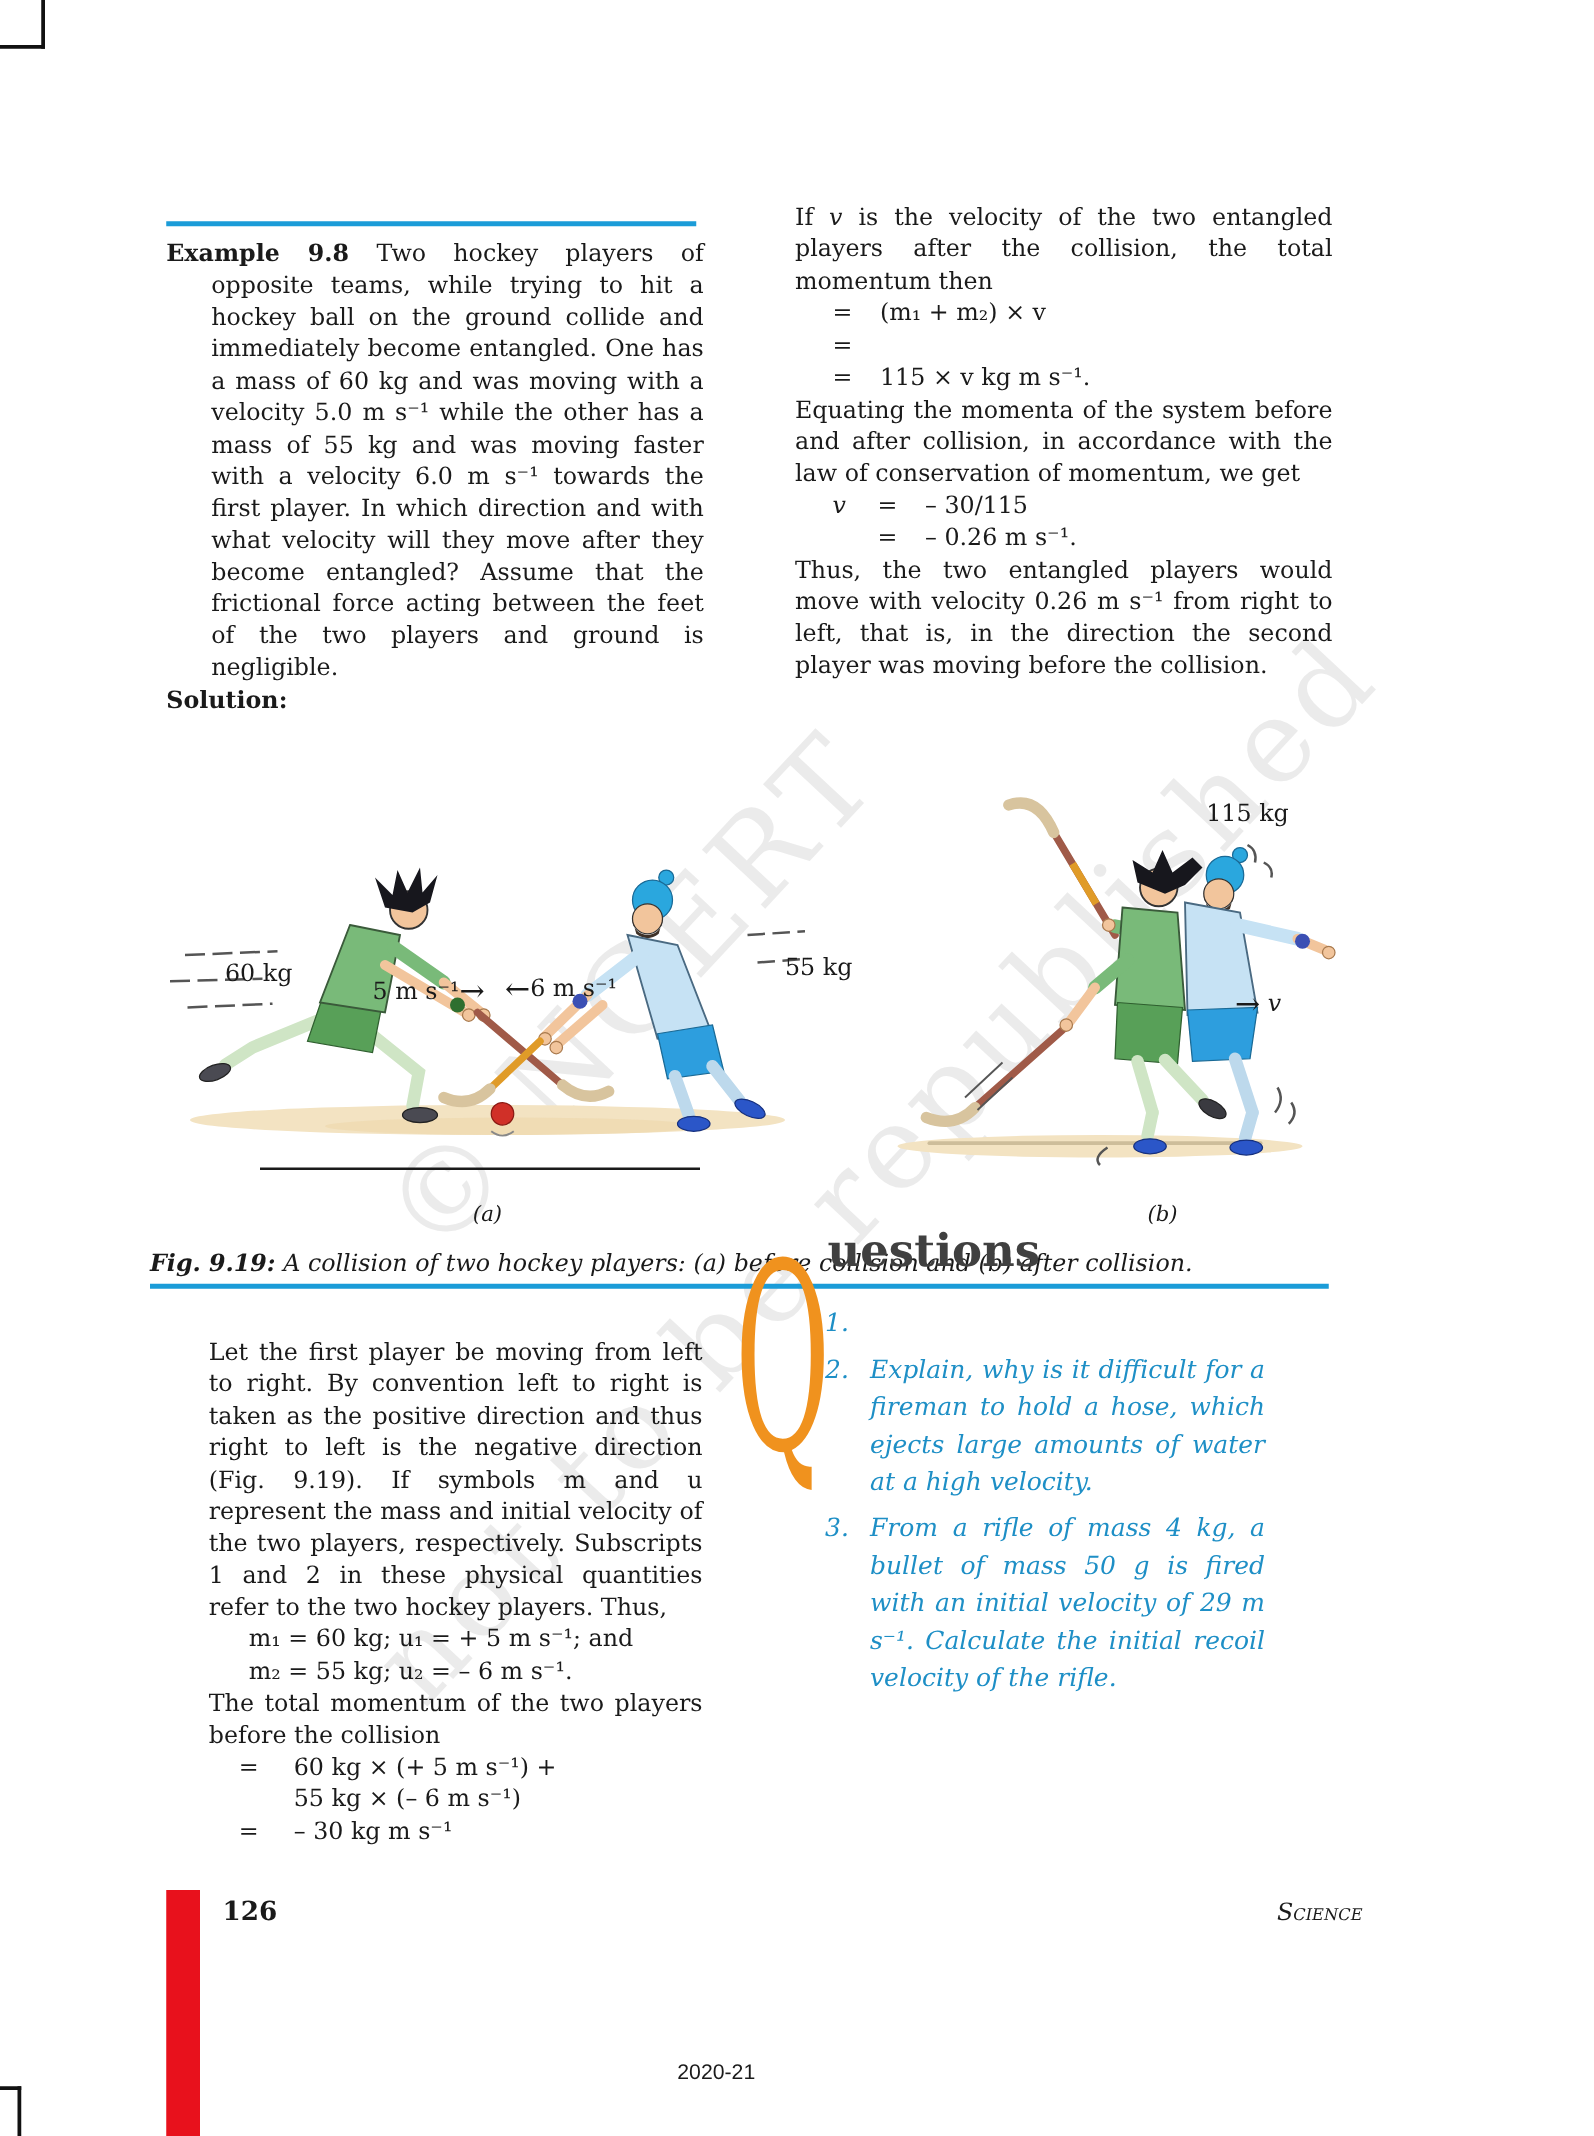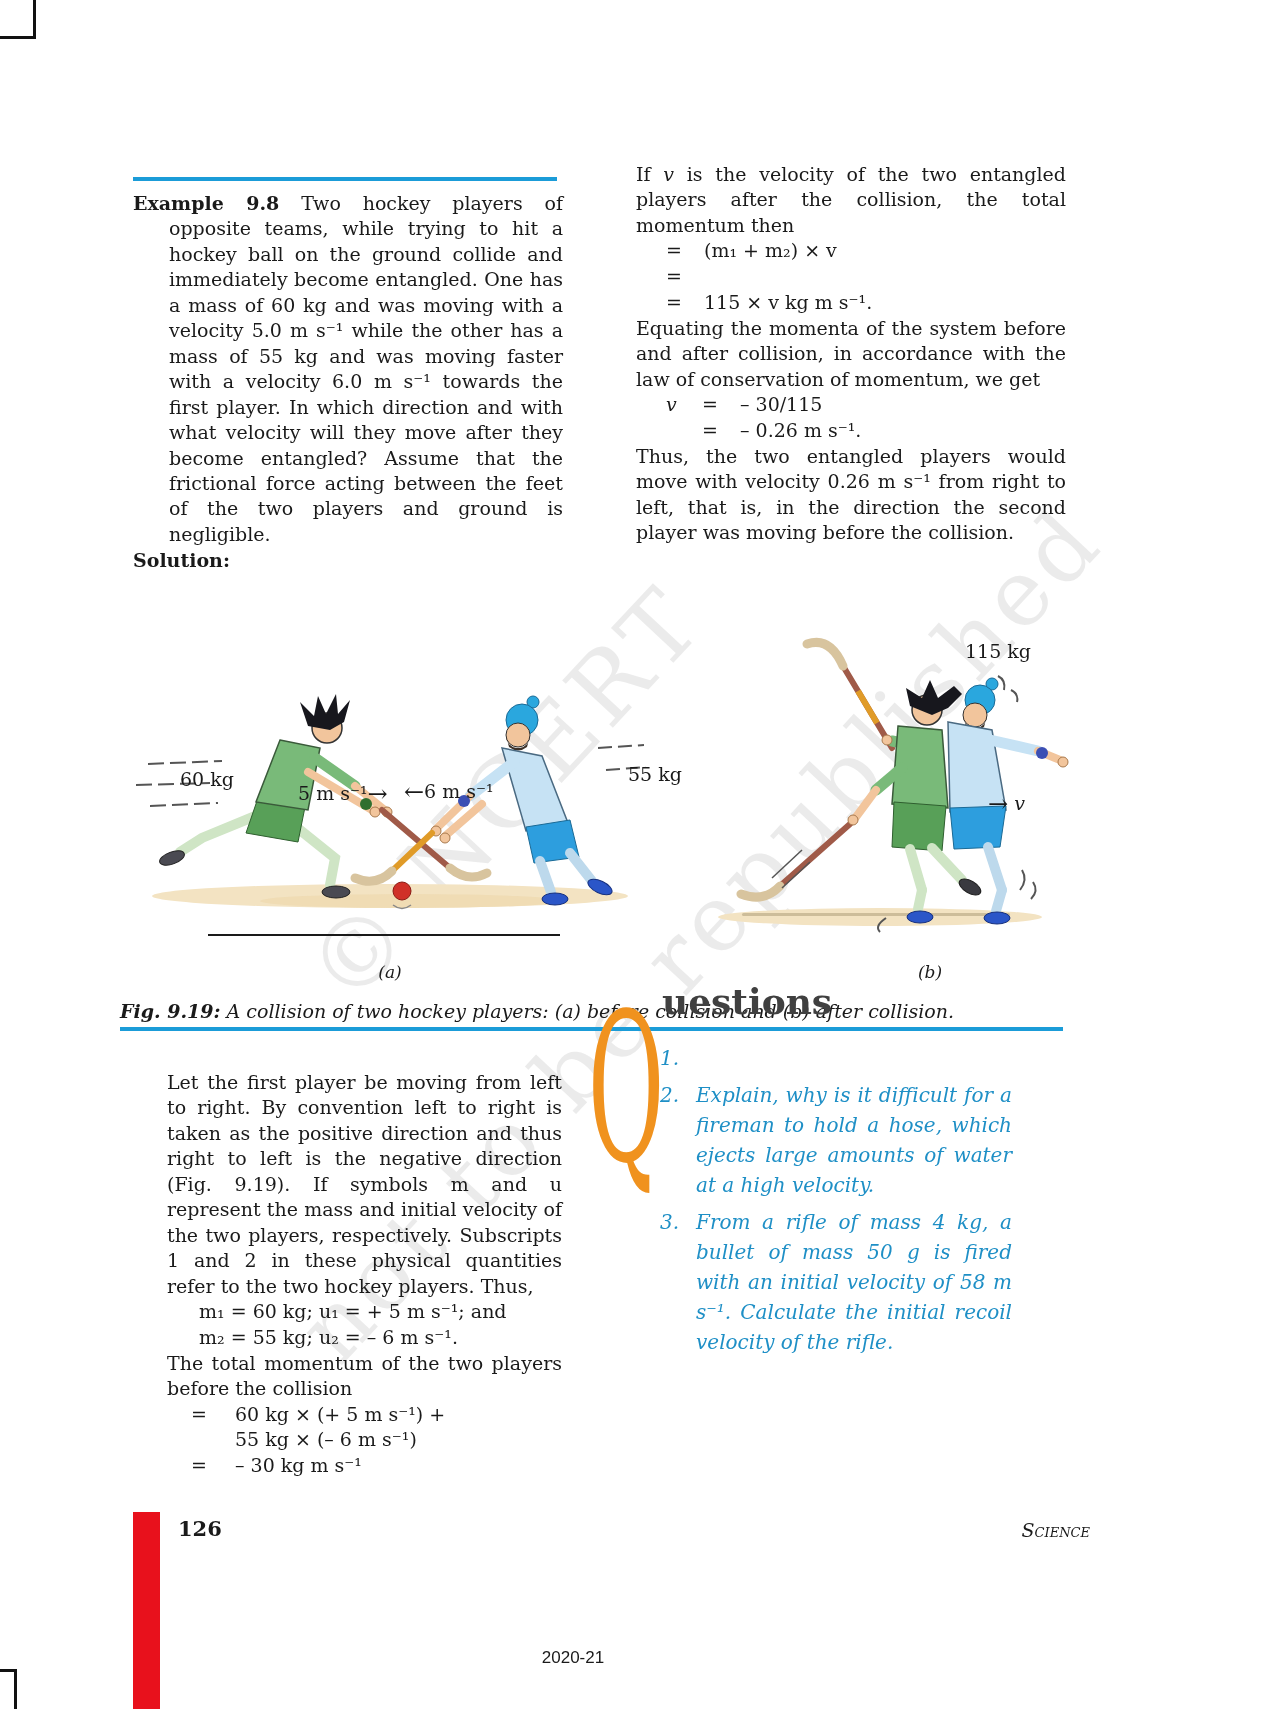--- a/index.html
+++ b/index.html
@@ -246,21 +246,21 @@
   <div class="abs qlist" style="left:660px;top:1043px;">
     <div class="qitem">
       <span class="qnum">1.</span>
     </div>
     <div class="qitem">
       <span class="qnum">2.</span>
       <span class="qtext">Explain, why is it difficult for a fireman to hold a hose, which ejects large amounts of water at a high velocity.</span>
     </div>
     <div class="qitem">
       <span class="qnum">3.</span>
-      <span class="qtext">From a rifle of mass 4 kg, a bullet of mass 50 g is fired with an initial velocity of 58 m s⁻¹. Calculate the initial recoil velocity of the rifle.</span>
+      <span class="qtext">From a rifle of mass 4 kg, a bullet of mass 50 g is fired with an initial velocity of 29 m s⁻¹. Calculate the initial recoil velocity of the rifle.</span>
     </div>
   </div>
 
   <div class="abs redbar"></div>
   <div class="abs pagenum" style="left:178px;top:1516px;">126</div>
   <div class="abs scilabel" style="left:950px;top:1519px;">Science</div>
   <div class="abs yearline" style="left:0;top:1648px;">2020-21</div>
 
 </div>
 

